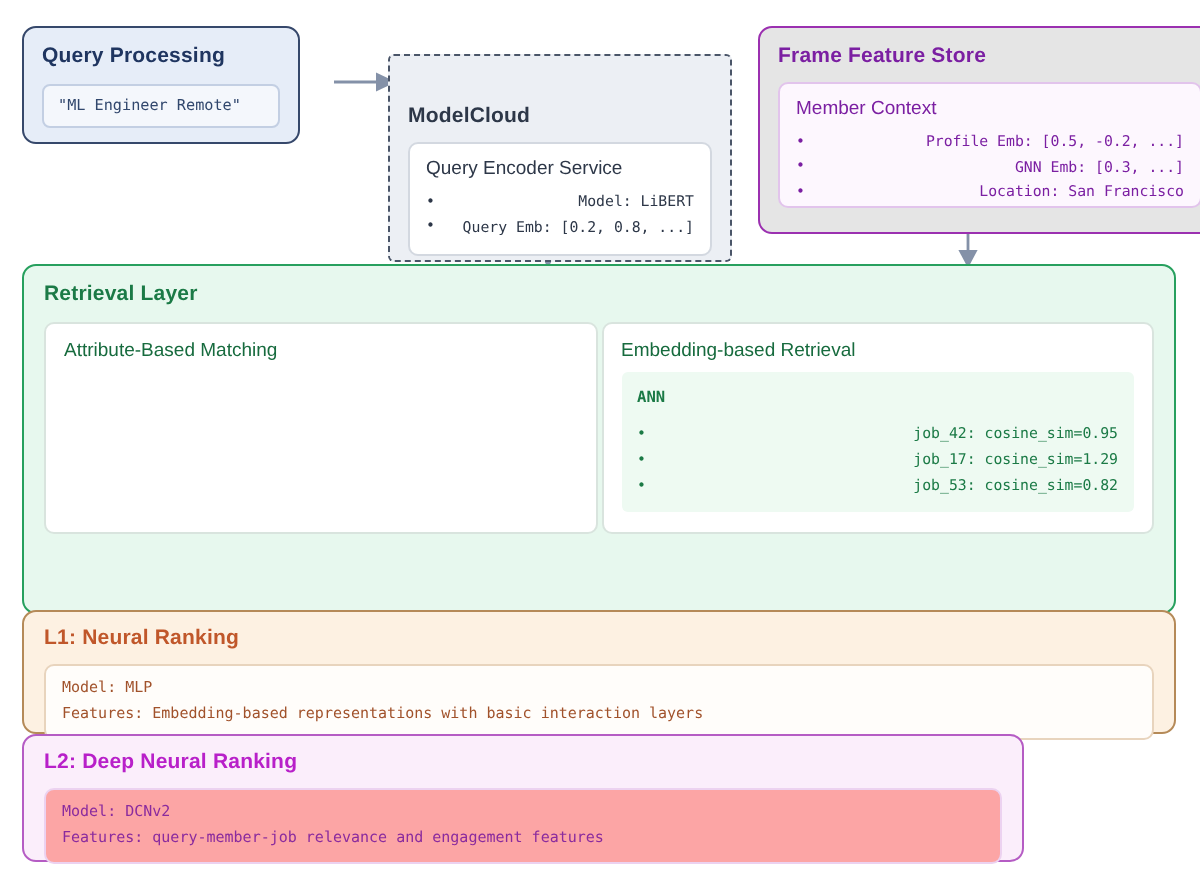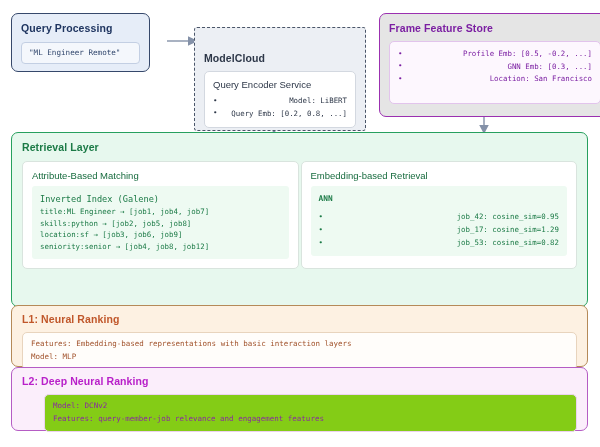--- a/index.html
+++ b/index.html
@@ -171,32 +171,31 @@
   #l1-ranking .card {
     margin-top: 6px;
     background: #fffdfa;
     border-color: #e8d4bd;
     padding: 5px 8px 6px 8px;
   }
   #l1-ranking .mono { color: #a1522b; font-size: 7.5px; line-height: 12.5px; }
 
   
   #l2-ranking {
-    left: 11px; top: 367px; width: 577px; height: 64px;
+    left: 11px; top: 367px; width: 501px; height: 64px;
     background: #fbeefb;
     border: 1.6px solid #b55cc4;
     padding: 7px 10px;
   }
   #l2-ranking .node-title { color: #b820c9; }
   #l2-ranking .card {
     margin-top: 6px;
-    background: #84cc16;
+    background: #fca5a5;
     border-color: #ecd2f0;
     padding: 5px 8px 6px 8px;
-    margin-left: 22px;
   }
   #l2-ranking .mono { color: #8a2b9e; font-size: 7.5px; line-height: 12.5px; }
 
   
   .arrow { position: absolute; }
 </style>
 </head>
 <body>
 
 <div class="canvas">
@@ -240,63 +239,57 @@
       <ul class="bullet-list">
         <li>Model: LiBERT</li>
         <li>Query Emb: [0.2, 0.8, ...]</li>
       </ul>
     </div>
   </div>
 
   <div class="node" id="frame-feature-store">
     <div class="node-title">Frame Feature Store</div>
     <div class="card">
+      <div class="card-title">Member Context</div>
       <ul class="bullet-list">
         <li>Profile Emb: [0.5, -0.2, ...]</li>
         <li>GNN Emb: [0.3, ...]</li>
         <li>Location: San Francisco</li>
       </ul>
     </div>
   </div>
 
   <div class="node" id="retrieval-layer">
     <div class="node-title">Retrieval Layer</div>
     <div class="row">
 
       <div class="card">
         <div class="card-title">Attribute-Based Matching</div>
-        <div class="codeblock">
-          <div class="mono hdr">Inverted Index (Galene)</div>
-          <div class="mono">title:ML Engineer → [job1, job4, job7]</div>
-          <div class="mono">skills:python → [job2, job5, job8]</div>
-          <div class="mono">location:sf → [job3, job6, job9]</div>
-          <div class="mono">seniority:senior → [job4, job8, job12]</div>
-        </div>
       </div>
 
       <div class="card">
         <div class="card-title">Embedding-based Retrieval</div>
         <div class="codeblock">
           <div class="ann">ANN</div>
           <ul class="bullet-list" style="margin-top:4px;">
             <li>job_42: cosine_sim=0.95</li>
             <li>job_17: cosine_sim=1.29</li>
             <li>job_53: cosine_sim=0.82</li>
           </ul>
         </div>
       </div>
 
     </div>
   </div>
 
   <div class="node" id="l1-ranking">
     <div class="node-title">L1: Neural Ranking</div>
     <div class="card">
+      <div class="mono">Model: MLP</div>
       <div class="mono">Features: Embedding-based representations with basic interaction layers</div>
-      <div class="mono">Model: MLP</div>
     </div>
   </div>
 
   <div class="node" id="l2-ranking">
     <div class="node-title">L2: Deep Neural Ranking</div>
     <div class="card">
       <div class="mono">Model: DCNv2</div>
       <div class="mono">Features: query-member-job relevance and engagement features</div>
     </div>
   </div>

